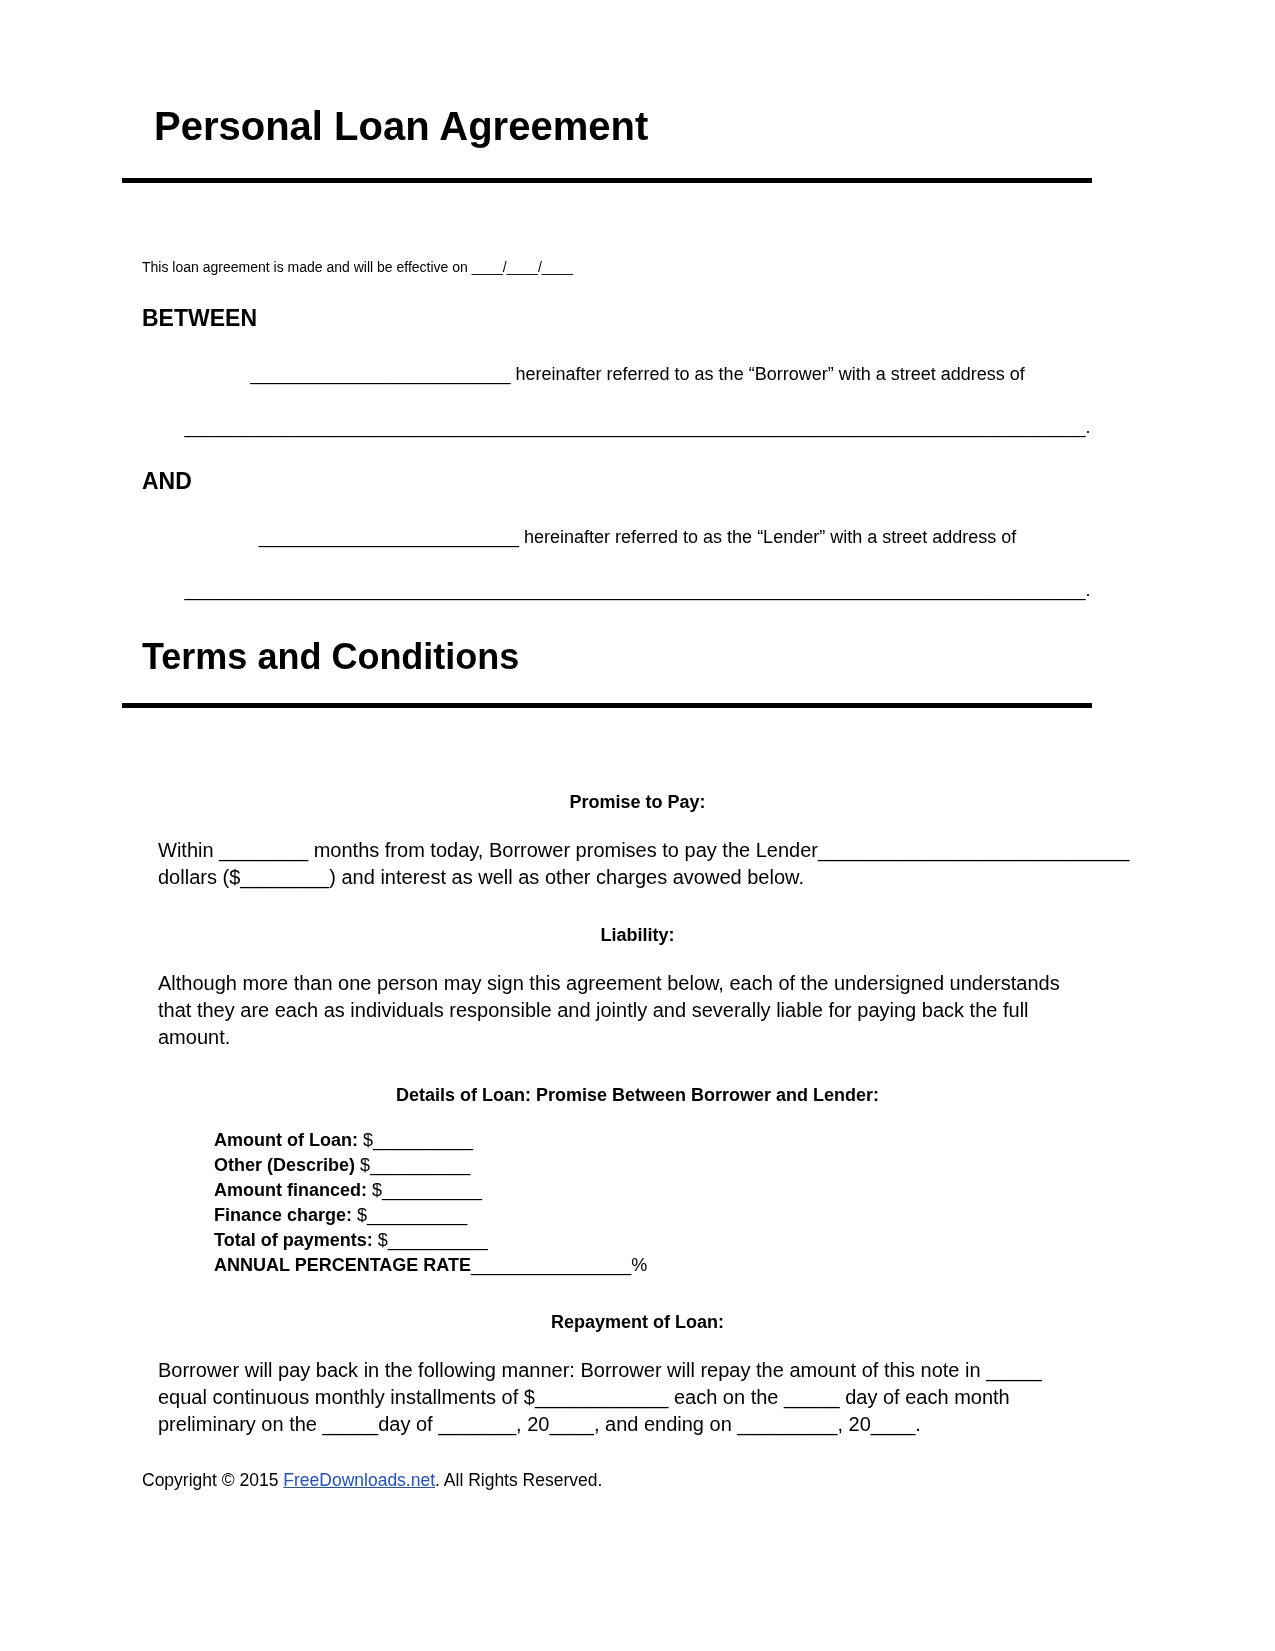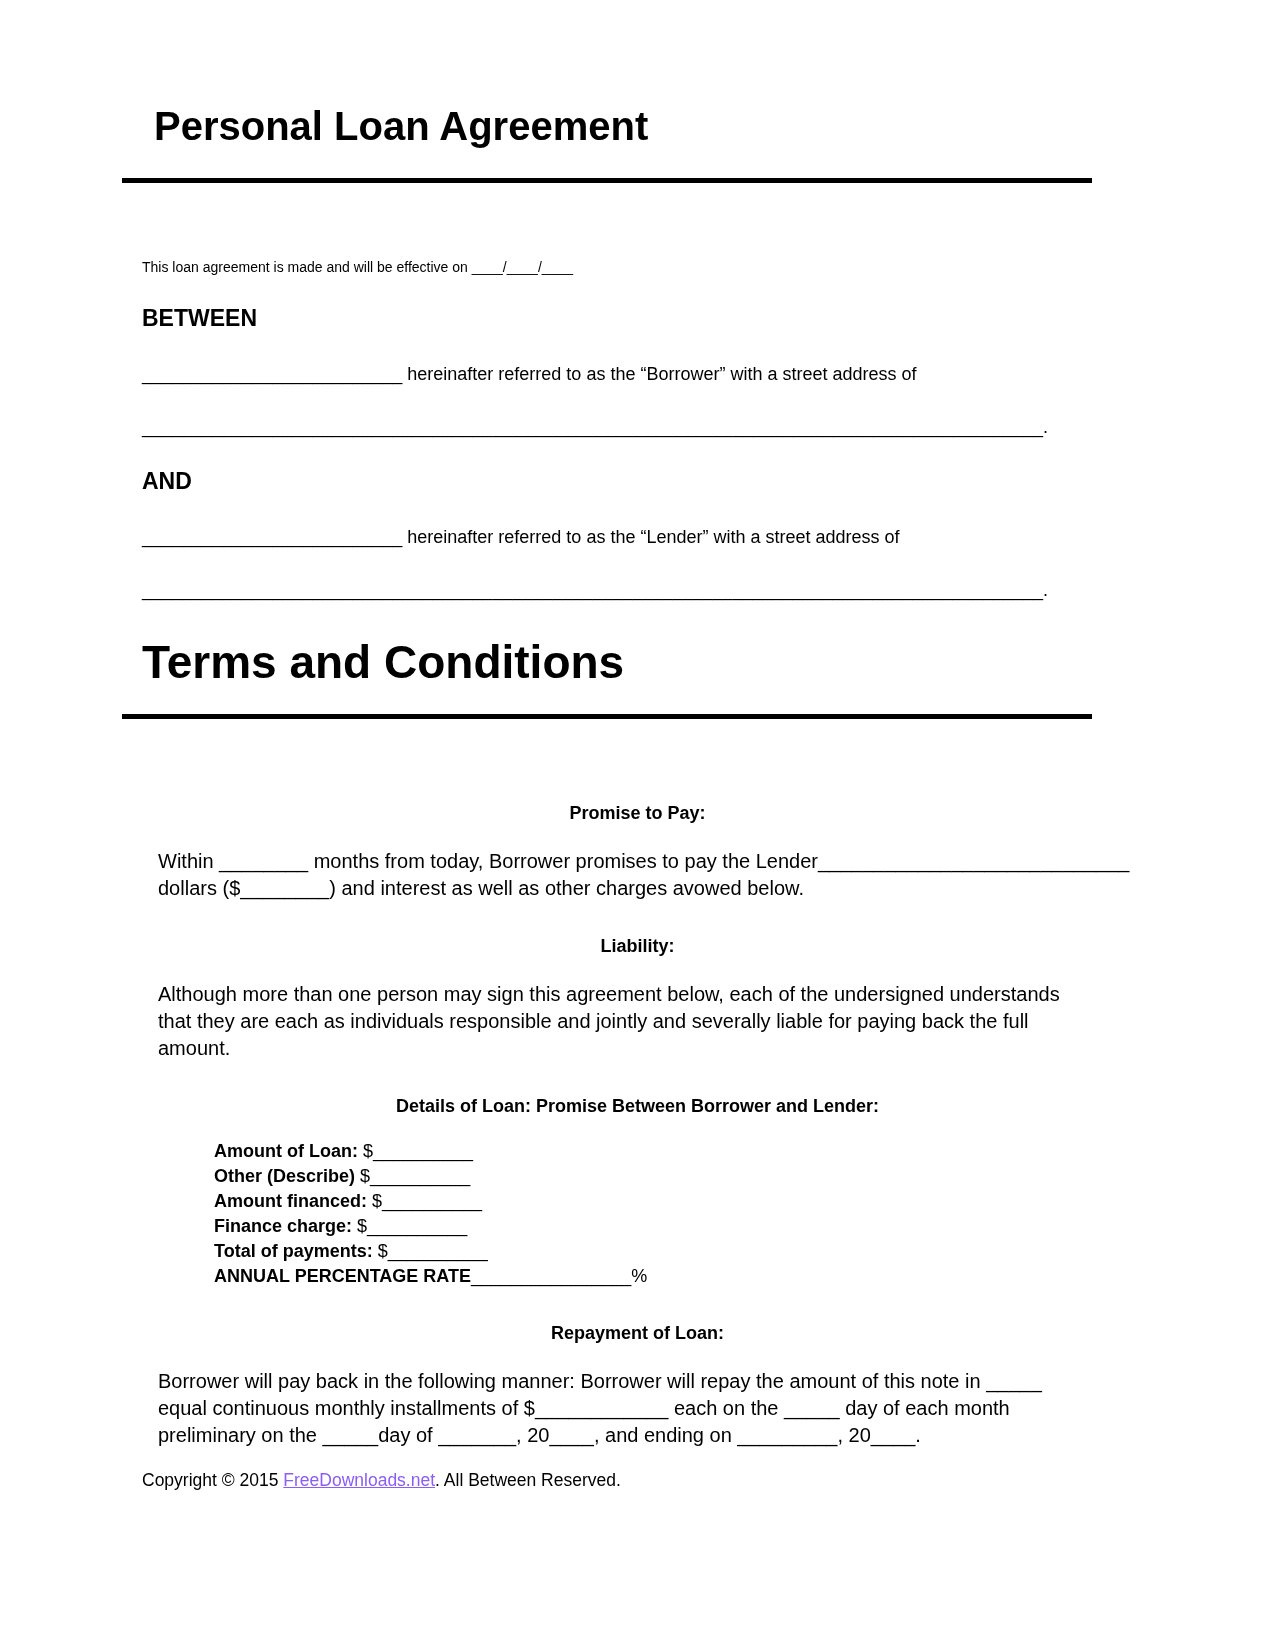--- a/index.html
+++ b/index.html
@@ -35,24 +35,25 @@
     font-weight: 400;
   }
   .party-heading {
     margin: 30px 0 0 0;
     font-size: 23px;
     font-weight: 700;
   }
   .body-line {
     margin: 32px 0 0 0;
     font-size: 18px;
+    text-align: center;
   }
   .terms-title {
     margin: 36px 0 0 0;
-    font-size: 46px;
+    font-size: 36px;
     font-weight: 700;
     line-height: 1.1;
   }
   .sub-heading {
     margin: 34px 0 0 0;
     font-size: 18px;
     font-weight: 700;
     text-align: center;
   }
   .mt-first { margin-top: 84px; }
@@ -70,21 +71,21 @@
   .detail-row .bold { font-weight: 700; }
 
   .footer {
     position: absolute;
     left: 142px;
     top: 1470px;
     margin: 0;
     font-size: 17.5px;
   }
   .footer-link {
-    color: #8b5cf6;
+    color: #1d4ed8;
     text-decoration: underline;
     cursor: pointer;
   }
 </style>
 </head>
 <body>
 
 <div class="page">
 
   <h1 class="doc-title">Personal Loan Agreement</h1>
@@ -122,13 +123,13 @@
     <div class="detail-row"><span class="bold">ANNUAL PERCENTAGE RATE</span><span>________________%</span></div>
   </div>
 
   <h3 class="sub-heading">Repayment of Loan:</h3>
   <p class="body-text">Borrower will pay back in the following manner: Borrower will repay the amount of this note in _____
 equal continuous monthly installments of $____________ each on the _____ day of each month
 preliminary on the _____day of _______, 20____, and ending on _________, 20____.</p>
 
 </div>
 
-<p class="footer"><span>Copyright © 2015 </span><a class="footer-link" href="#">FreeDownloads.net</a><span>. All Between Reserved.</span></p>
+<p class="footer"><span>Copyright © 2015 </span><a class="footer-link" href="#">FreeDownloads.net</a><span>. All Rights Reserved.</span></p>
 
 </body></html>

